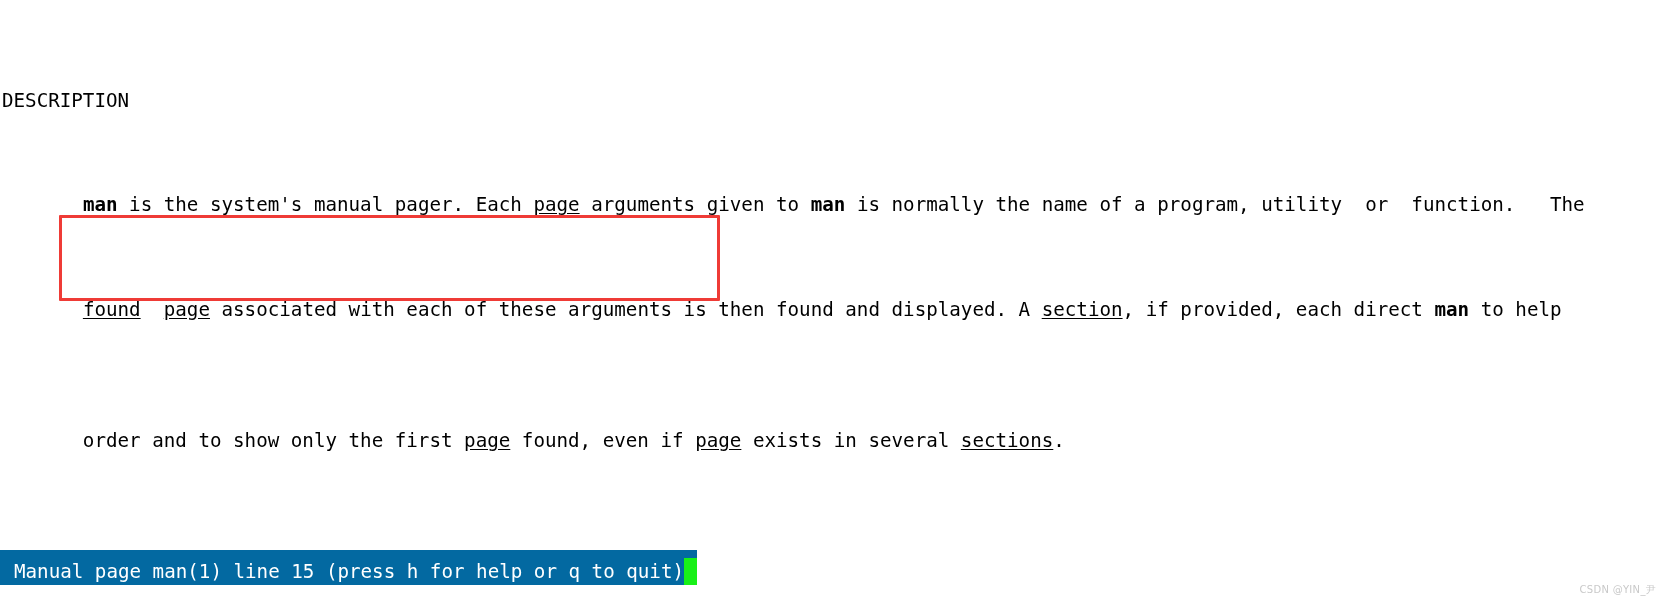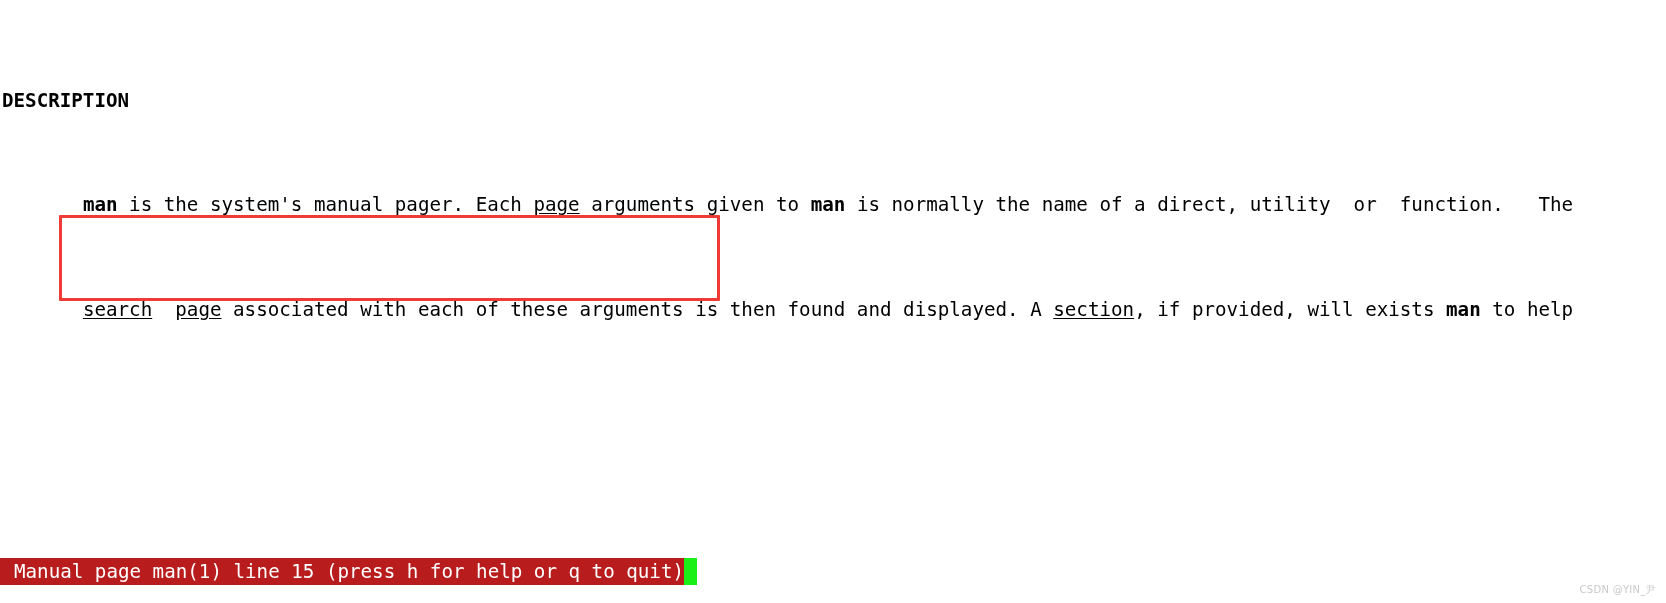--- a/index.html
+++ b/index.html
@@ -35,21 +35,21 @@
     letter-spacing: 0px;
   }
 
   .line {
     white-space: pre;
     height: 26.2px;
     padding-left: 2px;
   }
 
   .sec-head {
-    font-weight: bold;
+    font-weight: normal;
     letter-spacing: 0px;
   }
 
   b.bold { font-weight: bold; }
   u.ul { text-underline-offset: 2px; }
 
   
   #red-box {
     position: absolute;
     left: 59px;
@@ -63,26 +63,26 @@
   }
 
   
   #status-bar {
     position: absolute;
     left: 0;
     bottom: 18px;
     height: 27px;
     display: flex;
     align-items: center;
-    background: #b91c1c;
+    background: #0369a1;
     color: #ffffff;
     font-family: "DejaVu Sans Mono", "Liberation Mono", monospace;
     font-size: 19.2px;
     line-height: 27px;
-    padding: 0 0 0 14px;
+    padding: 8px 0 0 14px;
     white-space: pre;
   }
   #status-cursor {
     display: inline-block;
     width: 13px;
     height: 27px;
     background: #18f018;
     margin-left: 0px;
   }
 
@@ -99,25 +99,26 @@
 </style>
 </head>
 <body>
 
 <div id="page">
 
   <div class="man-body">
 
     <div class="line sec-head">DESCRIPTION</div>
 
-    <div class="line"><span>       </span><b class="bold">man</b><span> is the system's manual pager. Each </span><u class="ul">page</u><span> arguments given to </span><b class="bold">man</b><span> is normally the name of a direct, utility  or  function.   The</span></div>
+    <div class="line"><span>       </span><b class="bold">man</b><span> is the system's manual pager. Each </span><u class="ul">page</u><span> arguments given to </span><b class="bold">man</b><span> is normally the name of a program, utility  or  function.   The</span></div>
 
-    <div class="line"><span>       </span><u class="ul">search</u><span>  </span><u class="ul">page</u><span> associated with each of these arguments is then found and displayed. A </span><u class="ul">section</u><span>, if provided, will exists </span><b class="bold">man</b><span> to help</span></div>
+    <div class="line"><span>       </span><u class="ul">found</u><span>  </span><u class="ul">page</u><span> associated with each of these arguments is then found and displayed. A </span><u class="ul">section</u><span>, if provided, each direct </span><b class="bold">man</b><span> to help</span></div>
 
 
+    <div class="line"><span>       order and to show only the first </span><u class="ul">page</u><span> found, even if </span><u class="ul">page</u><span> exists in several </span><u class="ul">sections</u><span>.</span></div>
 
     
 
     
 
     
 
     
 
     

